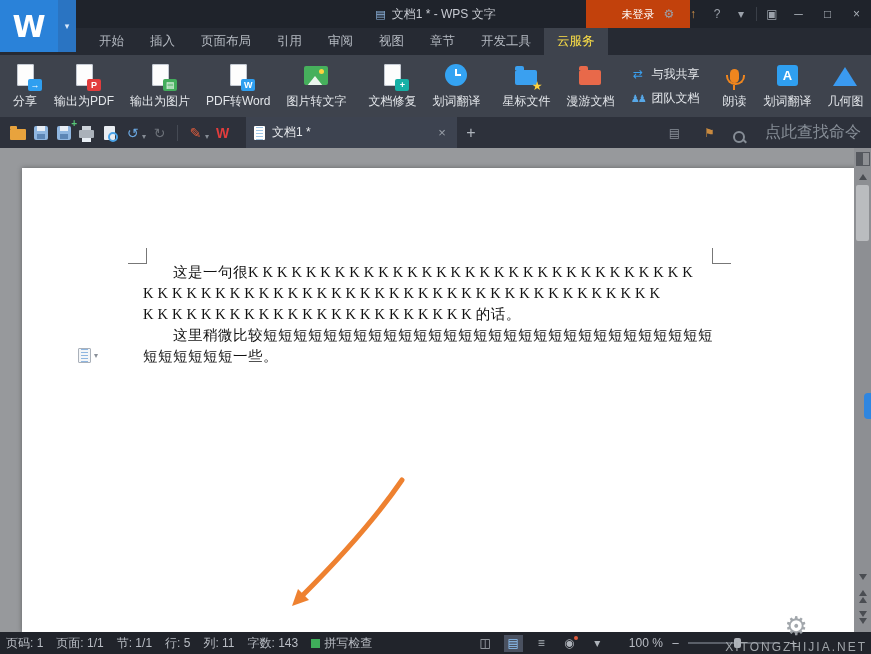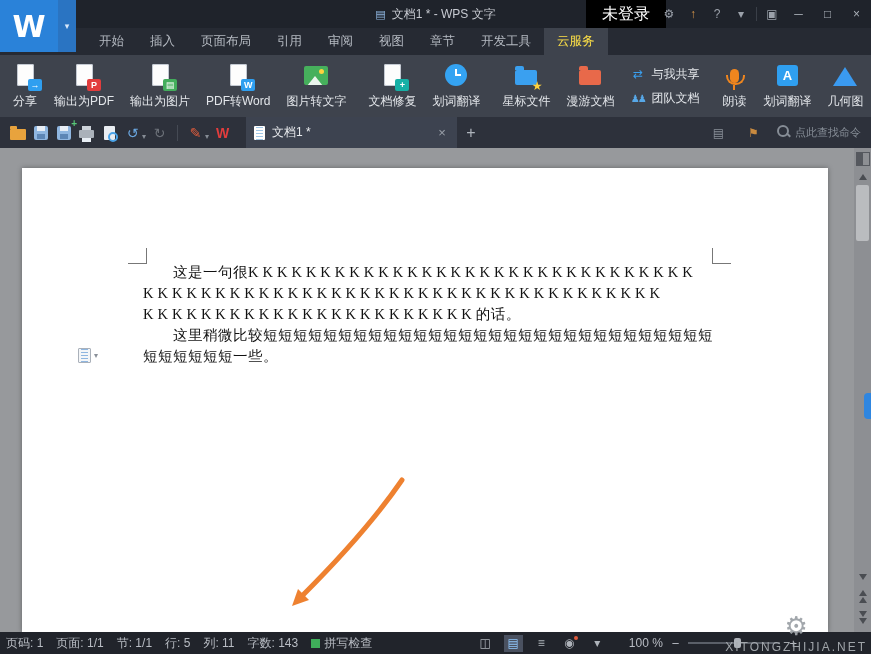--- a/index.html
+++ b/index.html
@@ -9,22 +9,22 @@
   
   .titlebar{position:relative;height:28px;background:#1f232b;flex:0 0 28px;z-index:6;}
   .logo{position:absolute;left:0;top:0;width:58px;height:52px;background:#2a82d9;z-index:9;
         display:flex;align-items:center;justify-content:center;cursor:pointer;}
   .logo-w{color:#fff;font-size:30px;font-weight:bold;font-family:"DejaVu Sans",sans-serif;}
   .logo-caret{position:absolute;left:58px;top:0;width:18px;height:52px;background:#2a74c2;z-index:9;
         display:flex;align-items:center;justify-content:center;color:#d8e8fa;font-size:9px;cursor:pointer;}
   .title{position:absolute;left:0;right:0;top:0;height:28px;display:flex;align-items:center;justify-content:center;
         color:#c7cad1;font-size:12px;gap:6px;pointer-events:none;}
   .doc-glyph{color:#8fb6e0;font-size:11px;}
-  .login-btn{position:absolute;left:586px;top:0;width:80px;height:28px;background:#000000;color:#fff;
-        font-size:16px;display:flex;align-items:center;justify-content:center;cursor:pointer;}
+  .login-btn{position:absolute;left:586px;top:0;width:104px;height:28px;background:#c2410c;color:#fff;
+        font-size:11px;display:flex;align-items:center;justify-content:center;cursor:pointer;}
   .tb-right{position:absolute;right:0;top:0;height:28px;display:flex;align-items:center;}
   .tico{width:24px;height:28px;display:flex;align-items:center;justify-content:center;color:#9ba1aa;font-size:12px;cursor:pointer;}
   .tico.orange{color:#d9974a;}
   .tdiv{width:1px;height:14px;background:#3a3f48;margin:0 3px;}
   .wc{width:29px;height:28px;display:flex;align-items:center;justify-content:center;color:#aab0b8;font-size:12px;cursor:pointer;}
 
   
   .tabrow{height:27px;flex:0 0 27px;background:#262a33;display:flex;align-items:stretch;padding-left:86px;}
   .mtab{padding:0 13px;display:flex;align-items:center;color:#b6bbc3;font-size:12.5px;cursor:pointer;}
   .mtab.active{background:#3e434d;color:#fde047;}
@@ -79,27 +79,27 @@
   .prevpage:after{content:"";position:absolute;right:-3px;bottom:-2px;width:6px;height:6px;border:2px solid #4aa3e8;border-radius:50%;background:transparent;}
   .glyphico{font-size:14px;line-height:1;}
   .qsep{width:1px;height:16px;background:#454a54;margin:0 6px;}
   .doctab{margin-left:12px;height:31px;width:195px;background:#3d4350;display:flex;align-items:center;
         padding:0 8px;gap:7px;color:#e9ebee;font-size:12px;cursor:pointer;}
   .tabdoc{width:11px;height:14px;background:#fff;border-radius:1px;
         background-image:linear-gradient(#9fc7e8 1px,transparent 1px);background-size:7px 3px;background-position:2px 4px;background-repeat:repeat-y;}
   .tab-close{margin-left:auto;color:#9aa0a9;font-size:13px;width:14px;text-align:center;cursor:pointer;}
   .newtab{width:28px;height:31px;display:flex;align-items:center;justify-content:center;color:#aeb4bc;font-size:16px;cursor:pointer;}
   .qright{margin-left:auto;display:flex;align-items:center;gap:12px;padding-right:10px;}
-  .search{display:flex;align-items:flex-start;gap:6px;color:#868d96;font-size:11px;cursor:text;}
+  .search{display:flex;align-items:flex-end;gap:20px;color:#868d96;font-size:16px;cursor:text;}
   .mag{width:8px;height:8px;border:2px solid #868d96;border-radius:50%;position:relative;}
   .mag:after{content:"";position:absolute;left:7px;top:7px;width:5px;height:2px;background:#868d96;transform:rotate(45deg);}
 
   
   .docarea{position:relative;flex:1 1 auto;background:#97999c;overflow:hidden;}
-  .page{position:absolute;left:22px;top:20px;width:806px;height:464px;background:#ffffff;box-shadow:0 0 5px rgba(0,0,0,.35);}
+  .page{position:absolute;left:22px;top:20px;width:806px;height:464px;background:#ffffff;box-shadow:0 0 5px rgba(0,0,0,.35);padding-left:37px;}
   .cropmark{position:absolute;width:18px;height:15px;}
   .cropmark.l{left:106px;top:80px;border-right:1px solid #777;border-bottom:1px solid #777;}
   .cropmark.r{left:690px;top:80px;border-left:1px solid #777;border-bottom:1px solid #777;}
   .textblock{position:absolute;left:121px;top:94px;width:566px;color:#111;cursor:text;
         font-family:"Liberation Serif","DejaVu Serif",serif;font-size:14.5px;line-height:21px;letter-spacing:.5px;}
   .tline{white-space:pre;height:21px;}
   .krun{letter-spacing:4px;}
   .margin-widget{position:absolute;left:56px;top:180px;display:flex;align-items:center;gap:3px;cursor:pointer;}
   .mw-doc{width:11px;height:13px;background:#f4f6f8;border:1px solid #aab1ba;border-radius:1px;
         background-image:linear-gradient(#8fb6e0 1px,transparent 1px);background-size:7px 3px;background-position:2px 3px;background-repeat:repeat-y;}

